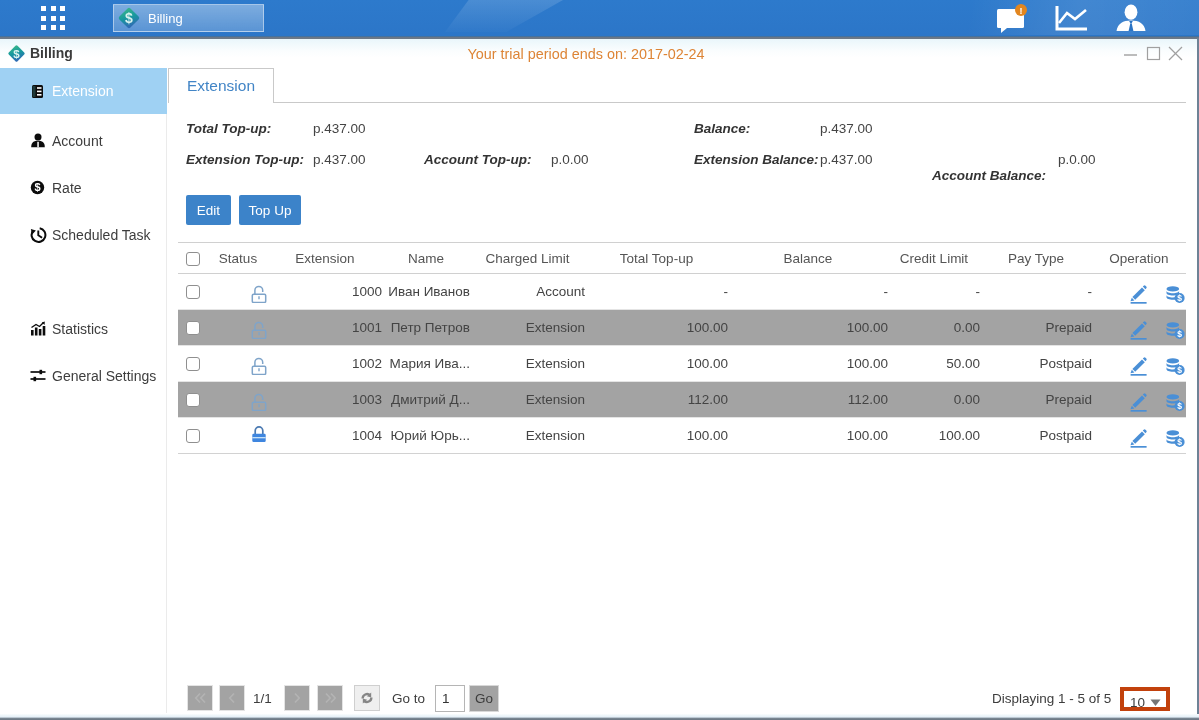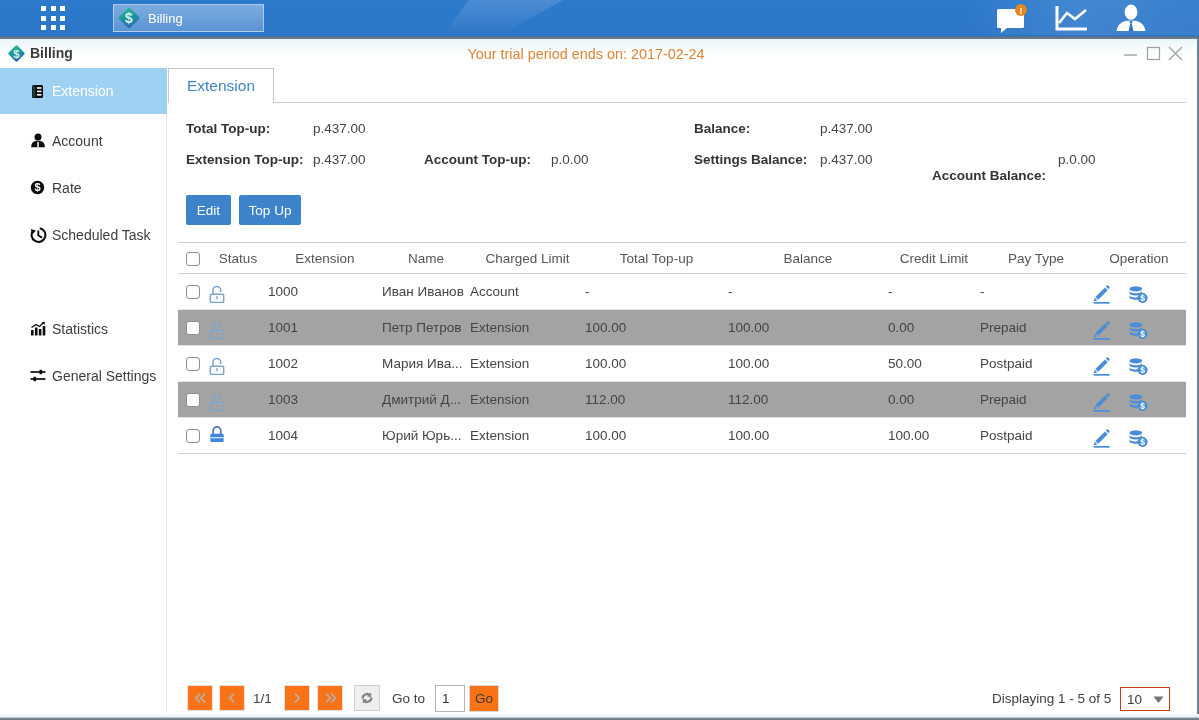--- a/index.html
+++ b/index.html
@@ -35,37 +35,37 @@
 .sideitem svg { position:absolute; left:30px; }
 .sideitem span { position:absolute; left:52px; }
 .sideitem.sel { background:#9fd1f3; color:#fff; }
 
 
 #content { left:168px; top:68px; width:1029px; height:645px; background:#fff; }
 #tabline { position:absolute; left:0px; top:34px; width:1018px; height:1px; background:#c9c9c9; }
 #tabbox { position:absolute; left:0px; top:0px; width:106px; height:35px; background:#fff;
   border:1px solid #c9c9c9; border-bottom:none; color:#4285c6; font-size:15.5px;
   display:flex; align-items:center; justify-content:center; }
-.lbl { position:absolute; font-size:13.5px; font-weight:bold; color:#333; white-space:nowrap; }
+.lbl { position:absolute; font-size:13.5px; font-weight:bold; color:#333; white-space:nowrap;font-style:italic; }
 .val { position:absolute; font-size:13.5px; color:#444; white-space:nowrap; }
 .btn { position:absolute; top:127px; height:30px; background:#3c83c9; color:#fff; font-size:13.5px;
   border-radius:2px; display:flex; align-items:center; justify-content:center; }
 
 
 #tbl { position:absolute; left:10px; top:174px; width:1008px; }
 #tbl table { border-collapse:collapse; table-layout:fixed; width:1008px; }
 #tbl th { font-size:13.5px; font-weight:normal; color:#555; height:31px; text-align:center; padding:0;
   border-top:1px solid #d0d0d0; border-bottom:1px solid #d0d0d0; }
-#tbl td { font-size:13.5px; color:#444; height:36px; padding:0; text-align:left; border-bottom:1px solid #e4e4e4; }
+#tbl td { font-size:13.5px; color:#444; height:36px; padding:0; text-align:right; border-bottom:1px solid #e4e4e4; }
 #tbl tr.odd td { background:#a3a3a3; }
 #tbl tr:last-child td { border-bottom:1px solid #d2d2d2; }
 .cb { display:inline-block; width:14px; height:14px; border:1px solid #8f8f8f; border-radius:3px; background:#fff; vertical-align:middle; }
 
 
-.pgbtn { position:absolute; top:685px; width:26px; height:26px; background:#f97316; border:1px solid #e4e4e4;
+.pgbtn { position:absolute; top:685px; width:26px; height:26px; background:#a3a3a3; border:1px solid #e4e4e4;
   display:flex; align-items:center; justify-content:center; }
 .pgtxt { position:absolute; font-size:13.5px; color:#3d3d3d; white-space:nowrap; }
 
 
 #rightedge { left:1197px; top:38px; width:2px; height:682px; background:#6d8296; }
 #bottombar { left:0; top:714px; width:1199px; height:6px;
   background:linear-gradient(180deg,#fbfdfe 0%, #f0f7fb 20%, #e4eff7 50%, #93a0ab 67%, #6e7a86 78%, #6e7a86 100%); }
 </style>
 </head>
 <body>
@@ -201,21 +201,21 @@
 
     <div class="lbl" style="left:18px; top:53px">Total Top-up:</div>
     <div class="val" style="left:145px; top:53px">p.437.00</div>
     <div class="lbl" style="left:526px; top:53px">Balance:</div>
     <div class="val" style="left:652px; top:53px">p.437.00</div>
 
     <div class="lbl" style="left:18px; top:84px">Extension Top-up:</div>
     <div class="val" style="left:145px; top:84px">p.437.00</div>
     <div class="lbl" style="left:256px; top:84px">Account Top-up:</div>
     <div class="val" style="left:383px; top:84px">p.0.00</div>
-    <div class="lbl" style="left:526px; top:84px">Settings Balance:</div>
+    <div class="lbl" style="left:526px; top:84px">Extension Balance:</div>
     <div class="val" style="left:652px; top:84px">p.437.00</div>
     <div class="lbl" style="left:764px; top:100px">Account Balance:</div>
     <div class="val" style="left:890px; top:84px">p.0.00</div>
 
     <div class="btn" style="left:18px; width:45px">Edit</div>
     <div class="btn" style="left:71px; width:62px">Top Up</div>
 
     <div id="tbl">
       <table>
         <colgroup>
@@ -422,21 +422,21 @@
       <path d="M11.4 6.4 A 4.5 4.5 0 0 1 3.9 9.8" fill="none" stroke="#868686" stroke-width="2.3"></path>
       <path d="M11.2 1.6 L11.2 6.4 L6.9 5.3 Z" fill="#868686"></path>
       <path d="M2.8 12.4 L2.8 7.6 L7.1 8.7 Z" fill="#868686"></path>
     </svg>
   </div>
   <div class="pgtxt" style="left:392px; top:691px;">Go to</div>
   <div class="abs" style="left:435px; top:685px; width:30px; height:27px; border:1px solid #b5b5b5; background:#fff; font-size:13.5px; color:#333; display:flex; align-items:center; padding-left:6px;">1</div>
   <div class="pgbtn" style="left:469px; width:30px; height:27px; font-size:13.5px; color:#3d3d3d; border-color:#d8d8d8;">Go</div>
 
   <div class="pgtxt" style="left:992px; top:691px;">Displaying 1 - 5 of 5</div>
-  <div class="abs" style="left:1120px; top:687px; width:50px; height:24px; border:1px solid #c2410c; background:#fff;">
+  <div class="abs" style="left:1120px; top:687px; width:50px; height:24px; border:4px solid #c2410c; background:#fff;">
     <span style="position:absolute; left:6px; top:4px; font-size:13.5px; color:#3d3d3d;">10</span>
     <svg style="position:absolute; right:5px; top:8px;" width="11" height="8" viewBox="0 0 11 8">
       <path d="M0.5 0.5 L10.5 0.5 L5.5 7 Z" fill="#757575"></path>
     </svg>
   </div>
 
   <div id="rightedge" class="abs"></div>
   <div id="bottombar" class="abs"></div>
 </div>
 

